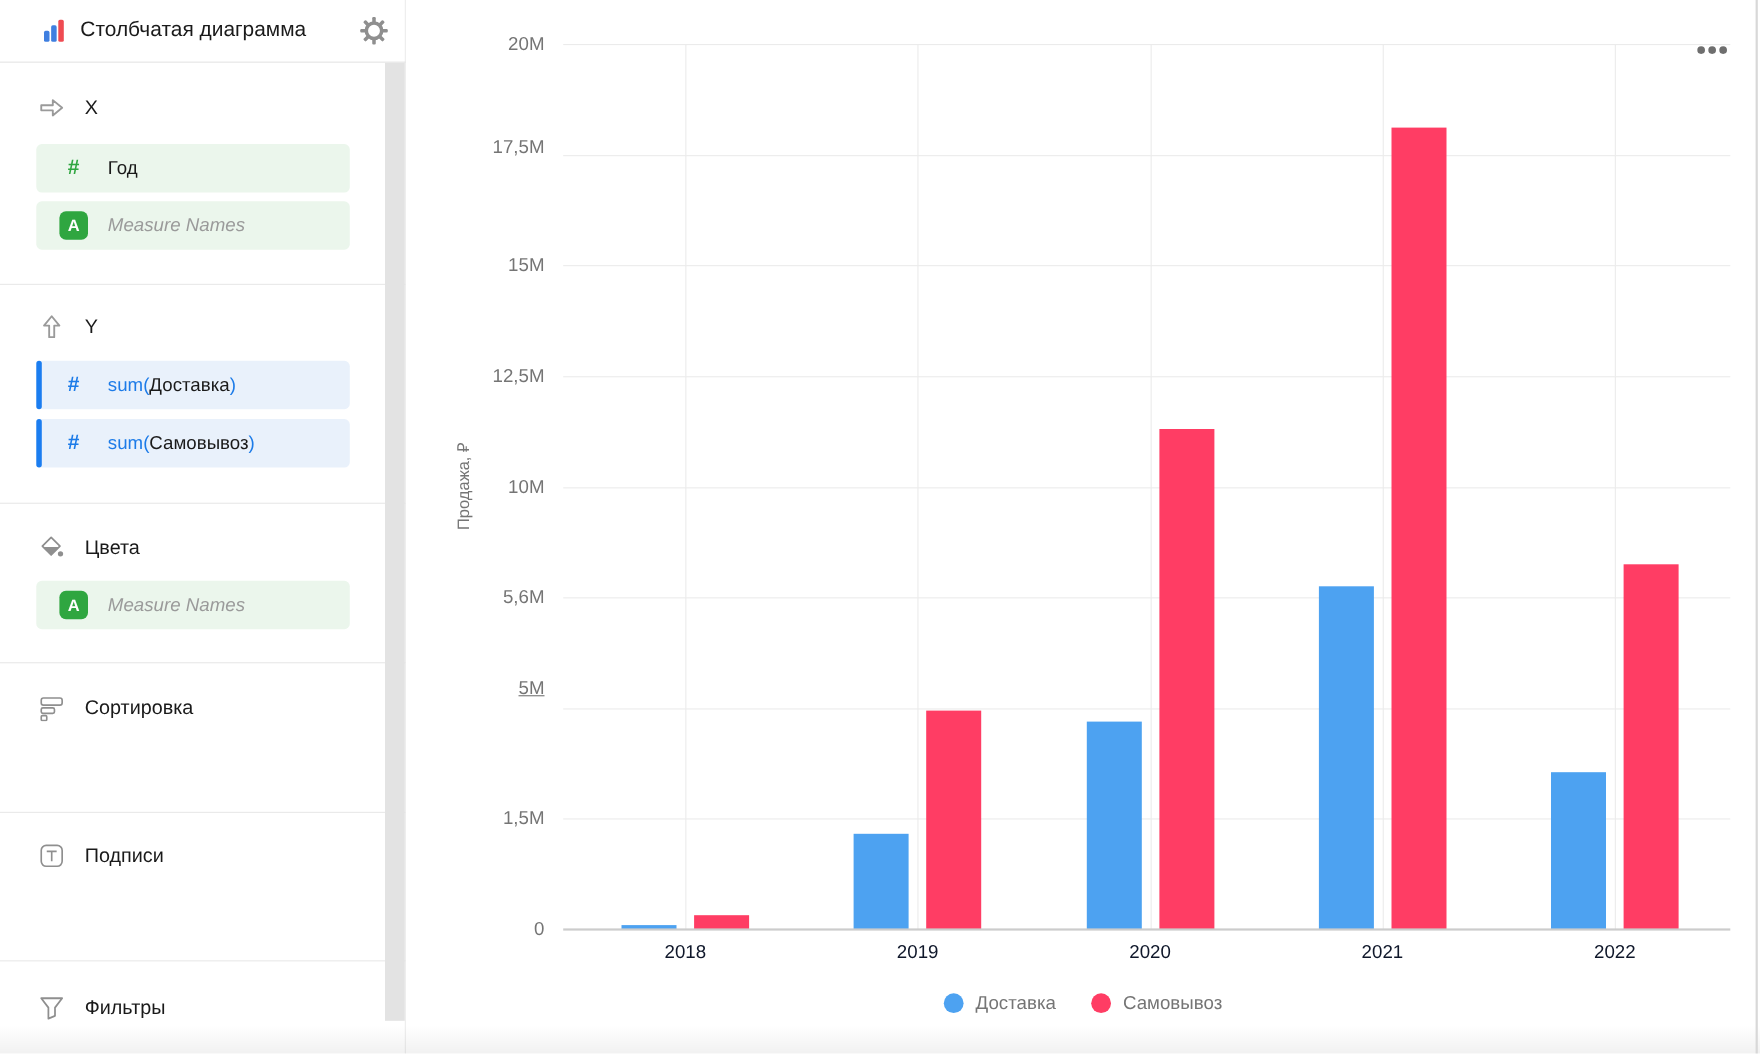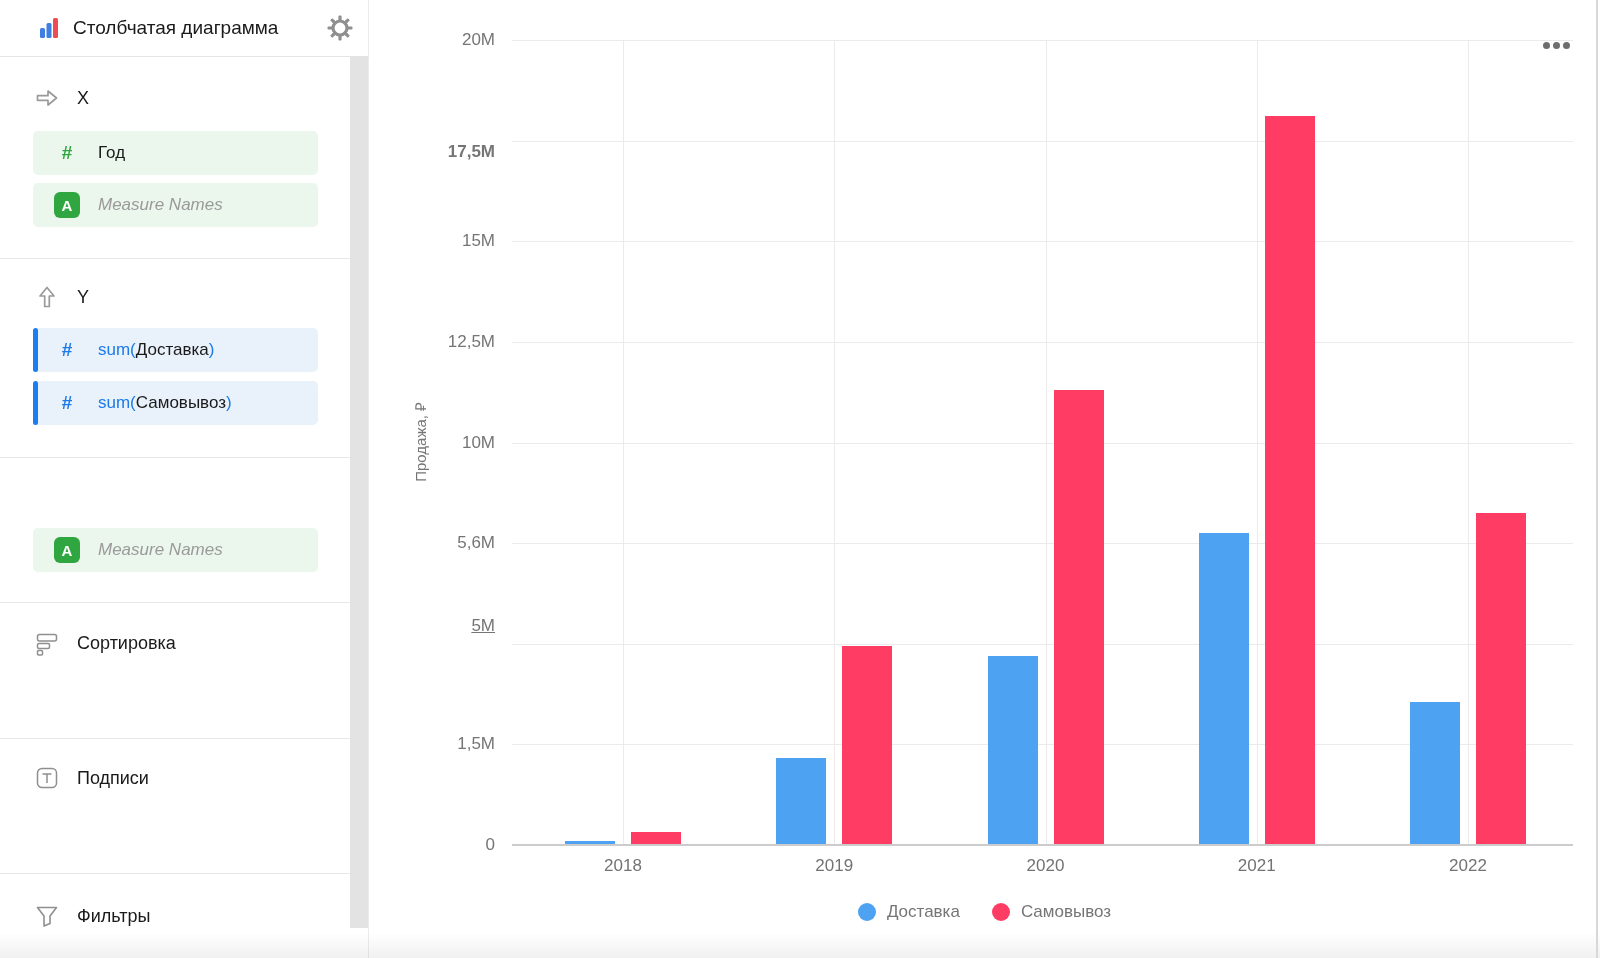--- a/index.html
+++ b/index.html
@@ -42,21 +42,21 @@
     z-index:5;cursor:pointer;}
 
   
   #chart-area{position:absolute;left:369px;top:0;width:1231px;height:958px;background:#fff;}
   #plot{position:absolute;left:0;top:0;width:1231px;height:958px;}
   .gl-h{position:absolute;height:1px;background:#ebebeb;}
   .gl-v{position:absolute;width:1px;background:#ebebeb;}
   .axis-base{position:absolute;height:2px;background:#cccccc;}
   .ytick{position:absolute;width:126px;text-align:right;font-size:17px;color:#757575;height:18px;
     line-height:18px;left:0;}
-  .xtick{position:absolute;width:140px;text-align:center;font-size:17px;color:#737373;}
+  .xtick{position:absolute;width:140px;text-align:center;font-size:17px;color:#0f172a;}
   .bar{position:absolute;}
   #y-title{position:absolute;left:51px;top:442px;transform:translate(-50%,-50%) rotate(-90deg);
     font-size:15px;color:#757575;white-space:nowrap;}
   #legend{position:absolute;left:0;top:902px;width:1231px;display:flex;justify-content:center;
     gap:32px;align-items:center;}
   .legend-item{display:flex;align-items:center;gap:11px;cursor:pointer;}
   .legend-dot{width:18px;height:18px;border-radius:50%;}
   .legend-label{font-size:17px;color:#757575;}
   #menu-dots{position:absolute;left:1172px;top:40px;display:flex;gap:3px;cursor:pointer;
     background:none;border:none;padding:2px;}
@@ -134,20 +134,30 @@
         <span class="chip-text"><span class="sum-blue">sum(</span><span class="sum-name">Доставка</span><span class="sum-blue">)</span></span>
       </div>
       <div class="chip blue" style="top:123px;">
         <span class="f-icon hash blue">#</span>
         <span class="chip-text"><span class="sum-blue">sum(</span><span class="sum-name">Самовывоз</span><span class="sum-blue">)</span></span>
       </div>
     </div>
 
     <div class="section" style="top:457px;height:145px;">
       <div class="sec-divider" style="top:0;"></div>
+      <div class="sec-head" style="margin-top:28px;">
+        <span class="sec-icon">
+          <svg width="26" height="26" viewBox="0 0 26 26">
+            <path d="M4.5 11.5 L12.5 3.5 L20.5 11.5 L12.5 19.5 Z" fill="none" stroke="#8f8f8f" stroke-width="1.6" stroke-linejoin="round"></path>
+            <path d="M5.3 12.3 L19.7 12.3 L12.5 19.5 Z" fill="#8f8f8f"></path>
+            <circle cx="21" cy="18.5" r="2.4" fill="#8f8f8f"></circle>
+          </svg>
+        </span>
+        <span class="sec-label">Цвета</span>
+      </div>
       <div class="chip green" style="top:71px;">
         <span class="f-icon">
             <span class="a-badge">A</span>
           </span>
         <span class="chip-text placeholder">Measure Names</span>
       </div>
     </div>
 
     <div class="section" style="top:738px;height:135px;">
       <div class="sec-divider" style="top:0;"></div>
@@ -205,21 +215,21 @@
         <div class="ytick" style="top: 617px; text-decoration: underline;">5M</div>
         <div class="gl-h" style="left: 143px; top: 543.125px; width: 1061px;"></div>
         <div class="ytick" style="top: 534.125px;">5,6M</div>
         <div class="gl-h" style="left: 143px; top: 442.5px; width: 1061px;"></div>
         <div class="ytick" style="top: 433.5px;">10M</div>
         <div class="gl-h" style="left: 143px; top: 341.875px; width: 1061px;"></div>
         <div class="ytick" style="top: 332.875px;">12,5M</div>
         <div class="gl-h" style="left: 143px; top: 241.25px; width: 1061px;"></div>
         <div class="ytick" style="top: 232.25px;">15M</div>
         <div class="gl-h" style="left: 143px; top: 140.625px; width: 1061px;"></div>
-        <div class="ytick" style="top: 143px; font-weight: bold;">17,5M</div>
+        <div class="ytick" style="top: 125px;">17,5M</div>
         <div class="gl-h" style="left: 143px; top: 40px; width: 1061px;"></div>
         <div class="ytick" style="top: 31px;">20M</div>
         <div class="bar" style="left: 196px; top: 840.975px; width: 50px; height: 4.025px; background: rgb(77, 162, 241);"></div>
         <div class="bar" style="left: 407.25px; top: 758.462px; width: 50px; height: 86.5375px; background: rgb(77, 162, 241);"></div>
         <div class="bar" style="left: 618.5px; top: 655.825px; width: 50px; height: 189.175px; background: rgb(77, 162, 241);"></div>
         <div class="bar" style="left: 829.75px; top: 533.062px; width: 50px; height: 311.938px; background: rgb(77, 162, 241);"></div>
         <div class="bar" style="left: 1041px; top: 702.112px; width: 50px; height: 142.887px; background: rgb(77, 162, 241);"></div>
         <div class="bar" style="left: 262px; top: 831.717px; width: 50px; height: 13.2825px; background: rgb(255, 61, 100);"></div>
         <div class="bar" style="left: 473.25px; top: 645.763px; width: 50px; height: 199.237px; background: rgb(255, 61, 100);"></div>
         <div class="bar" style="left: 684.5px; top: 390.175px; width: 50px; height: 454.825px; background: rgb(255, 61, 100);"></div>

